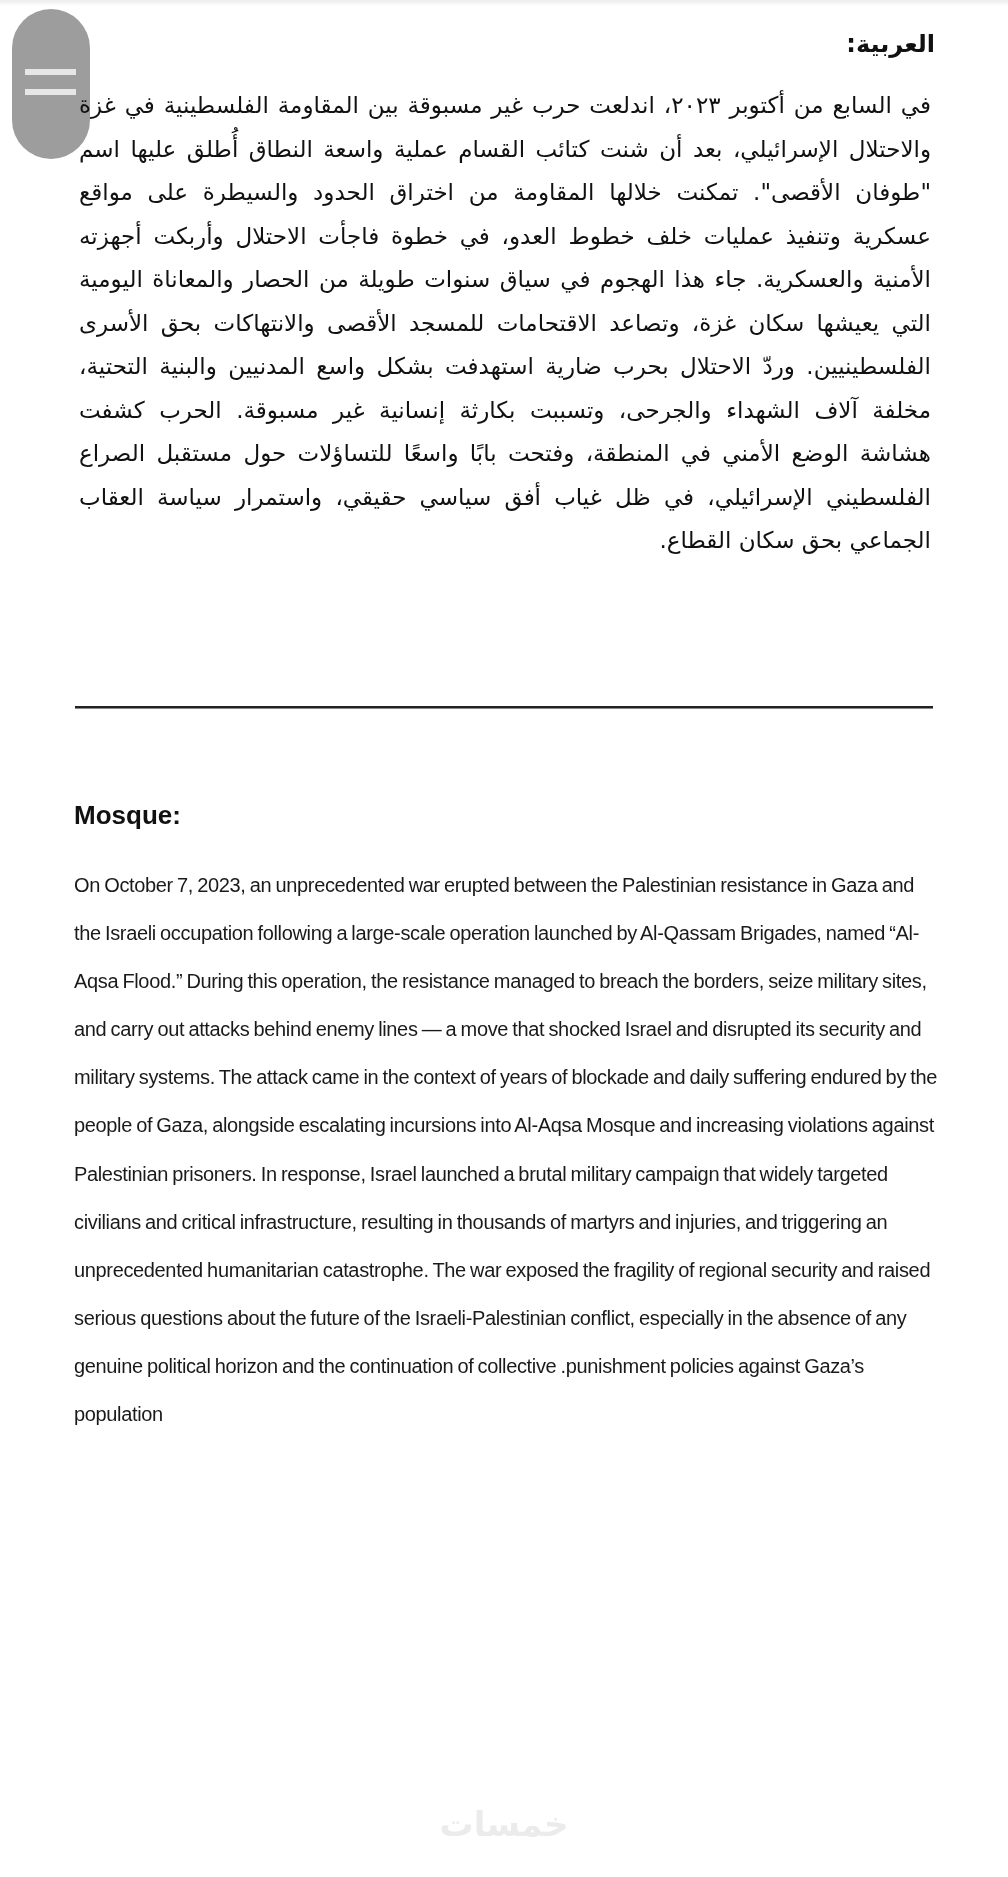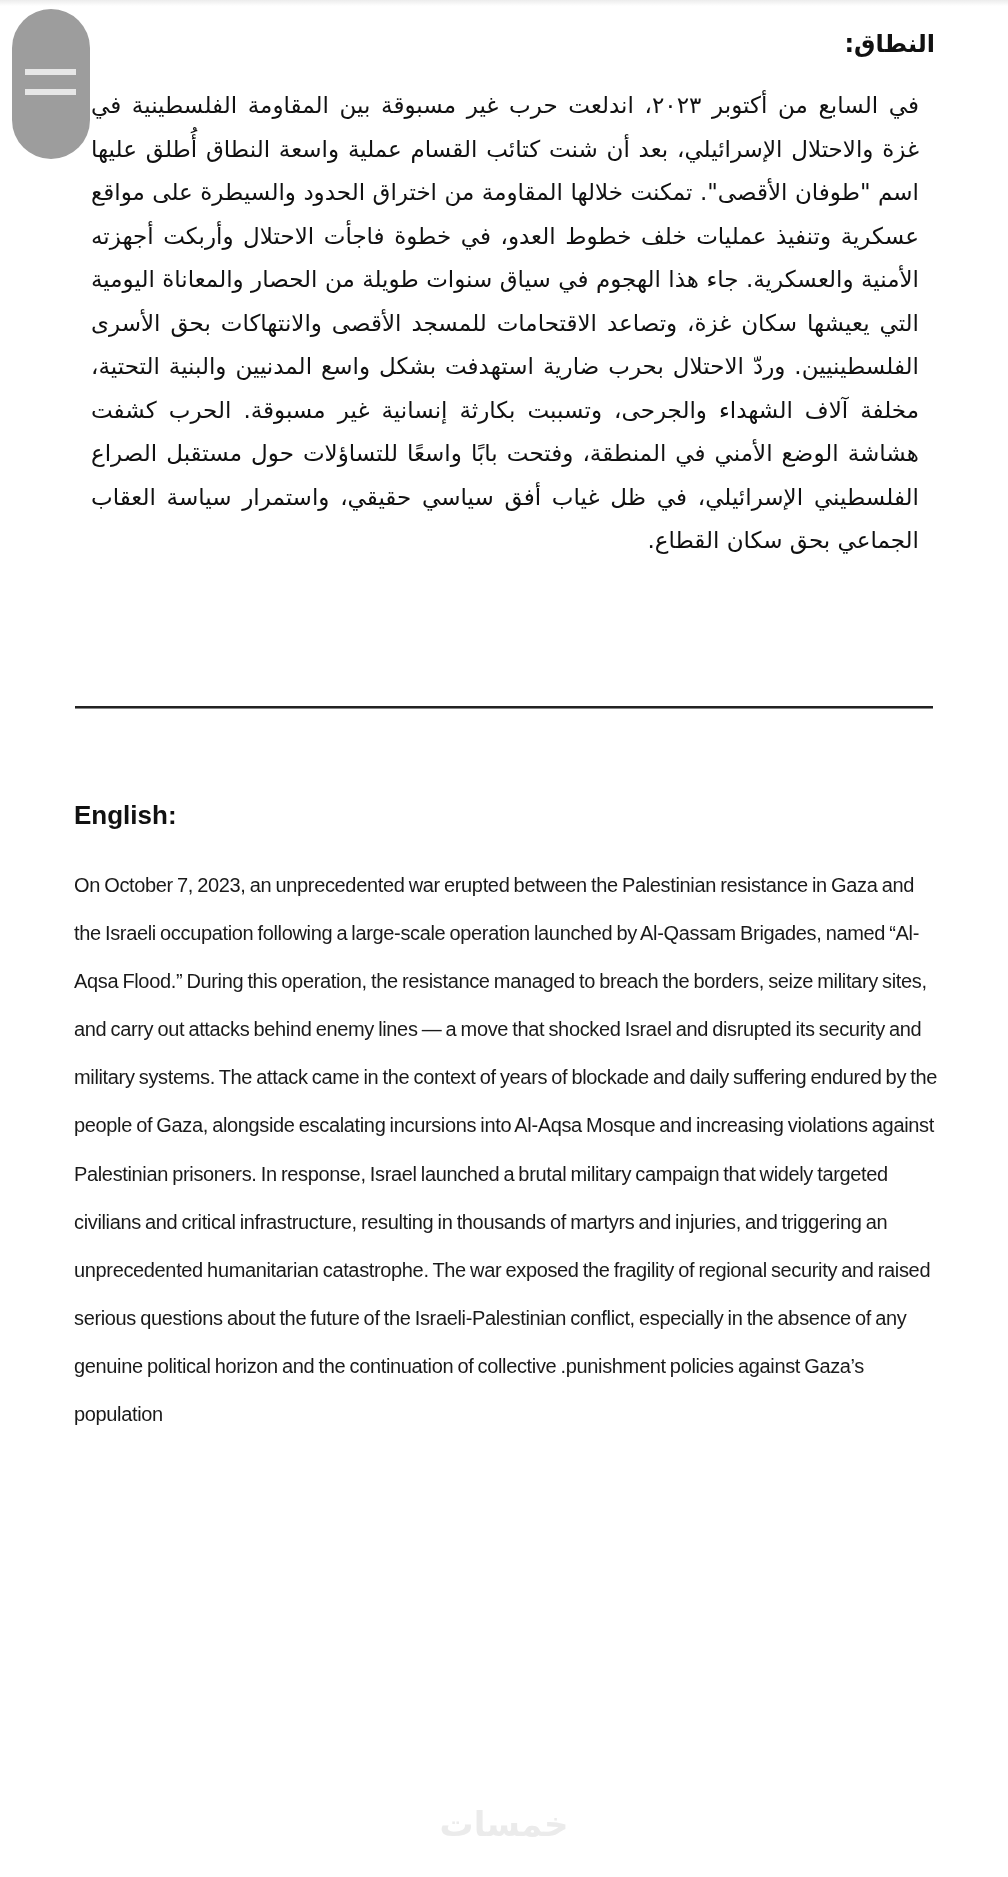--- a/index.html
+++ b/index.html
@@ -52,21 +52,21 @@
   }
   .arabic-heading {
     font-size: 24px;
     font-weight: bold;
     margin: 0 0 18px 0;
     line-height: 44px;
   }
   .arabic-body {
     font-size: 23px;
     line-height: 43.5px;
-    margin: 16px;
+    margin: 4px;
     text-align: justify;
     text-align-last: right;
     color: #111;
   }
 
   .divider {
     position: absolute;
     left: 75px;
     top: 706px;
     width: 858px;
@@ -114,24 +114,24 @@
 <body>
 
 <div class="top-shade"></div>
 
 <div class="menu-button">
   <span class="bar b1"></span>
   <span class="bar b2"></span>
 </div>
 
 <section class="arabic-section">
-  <h2 class="arabic-heading">النطاق:</h2>
+  <h2 class="arabic-heading">العربية:</h2>
   <p class="arabic-body">في السابع من أكتوبر ٢٠٢٣، اندلعت حرب غير مسبوقة بين المقاومة الفلسطينية في غزة والاحتلال الإسرائيلي، بعد أن شنت كتائب القسام عملية واسعة النطاق أُطلق عليها اسم "طوفان الأقصى". تمكنت خلالها المقاومة من اختراق الحدود والسيطرة على مواقع عسكرية وتنفيذ عمليات خلف خطوط العدو، في خطوة فاجأت الاحتلال وأربكت أجهزته الأمنية والعسكرية. جاء هذا الهجوم في سياق سنوات طويلة من الحصار والمعاناة اليومية التي يعيشها سكان غزة، وتصاعد الاقتحامات للمسجد الأقصى والانتهاكات بحق الأسرى الفلسطينيين. وردّ الاحتلال بحرب ضارية استهدفت بشكل واسع المدنيين والبنية التحتية، مخلفة آلاف الشهداء والجرحى، وتسببت بكارثة إنسانية غير مسبوقة. الحرب كشفت هشاشة الوضع الأمني في المنطقة، وفتحت بابًا واسعًا للتساؤلات حول مستقبل الصراع الفلسطيني الإسرائيلي، في ظل غياب أفق سياسي حقيقي، واستمرار سياسة العقاب الجماعي بحق سكان القطاع.</p>
 </section>
 
 <div class="divider"></div>
 
 <section class="english-section">
-  <h2 class="english-heading">English:</h2>
+  <h2 class="english-heading">Mosque:</h2>
   <p class="english-body">On October 7, 2023, an unprecedented war erupted between the Palestinian resistance in Gaza and the Israeli occupation following a large-scale operation launched by Al-Qassam Brigades, named “Al-Aqsa Flood.” During this operation, the resistance managed to breach the borders, seize military sites, and carry out attacks behind enemy lines — a move that shocked Israel and disrupted its security and military systems. The attack came in the context of years of blockade and daily suffering endured by the people of Gaza, alongside escalating incursions into Al-Aqsa Mosque and increasing violations against Palestinian prisoners. In response, Israel launched a brutal military campaign that widely targeted civilians and critical infrastructure, resulting in thousands of martyrs and injuries, and triggering an unprecedented humanitarian catastrophe. The war exposed the fragility of regional security and raised serious questions about the future of the Israeli-Palestinian conflict, especially in the absence of any genuine political horizon and the continuation of collective .punishment policies against Gaza’s population</p>
 </section>
 
 <div class="watermark">خمسات</div>
 
 </body></html>

